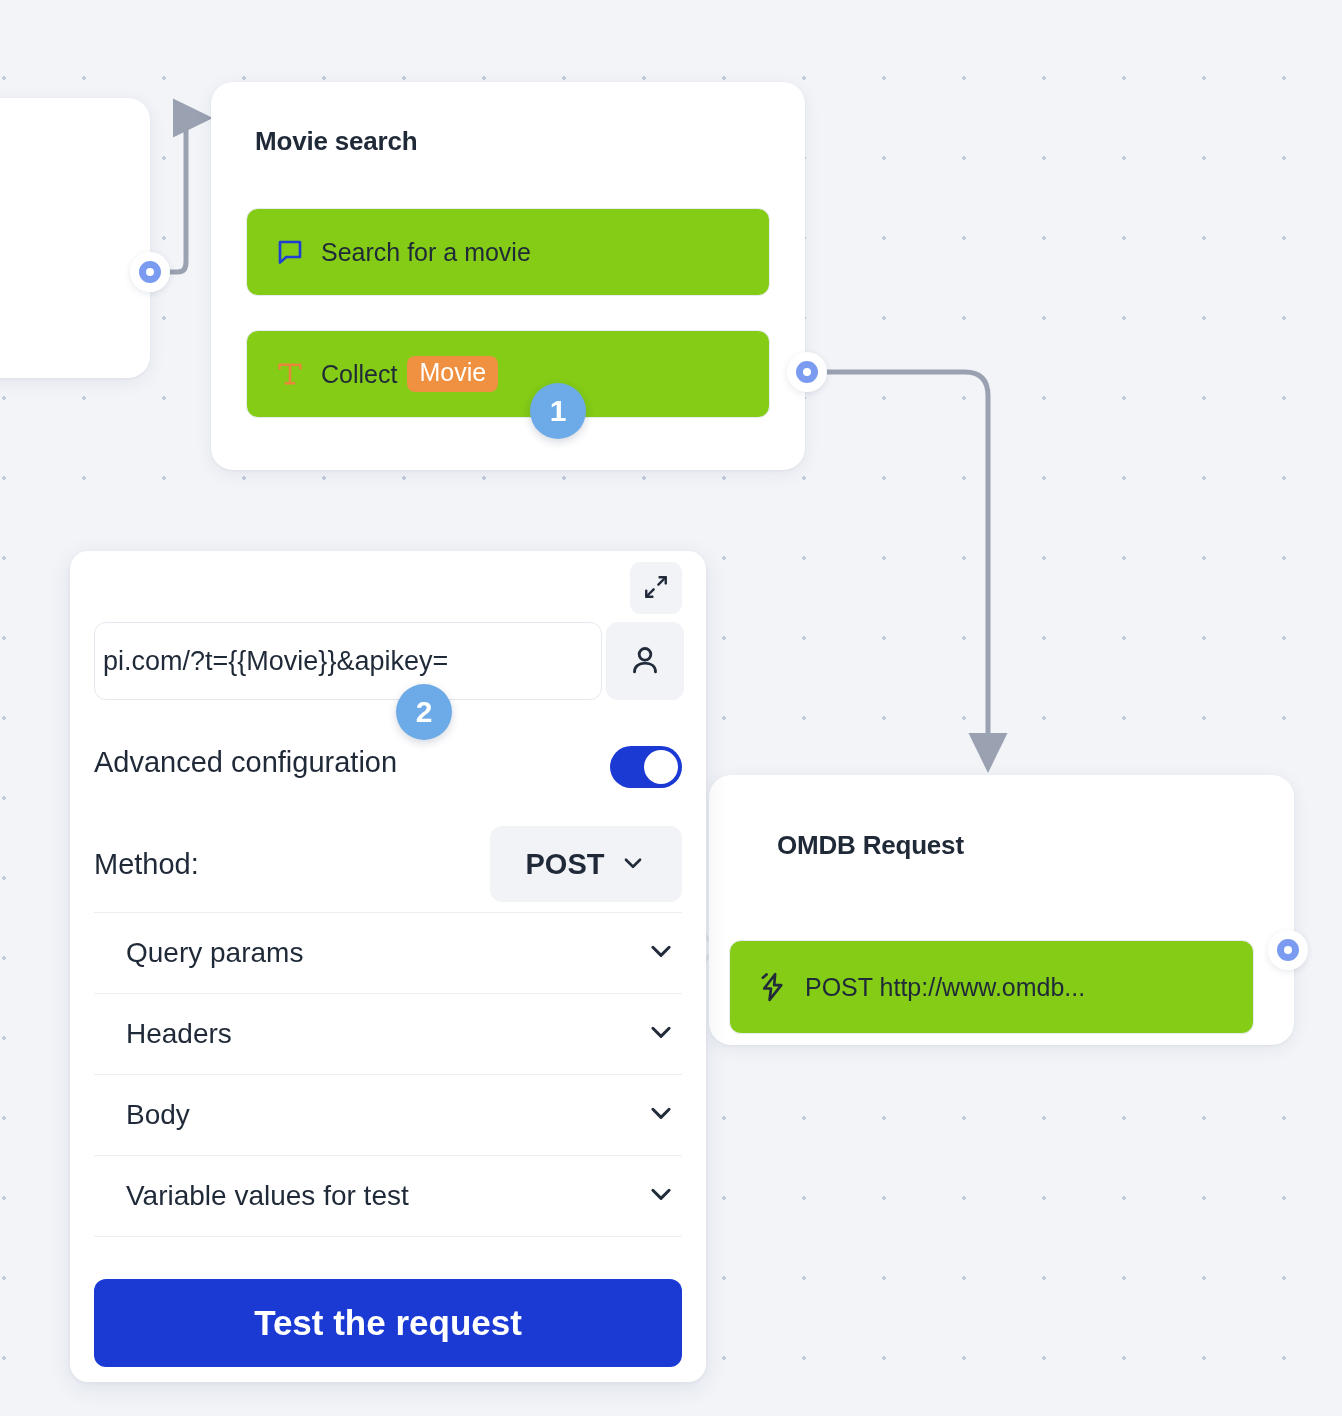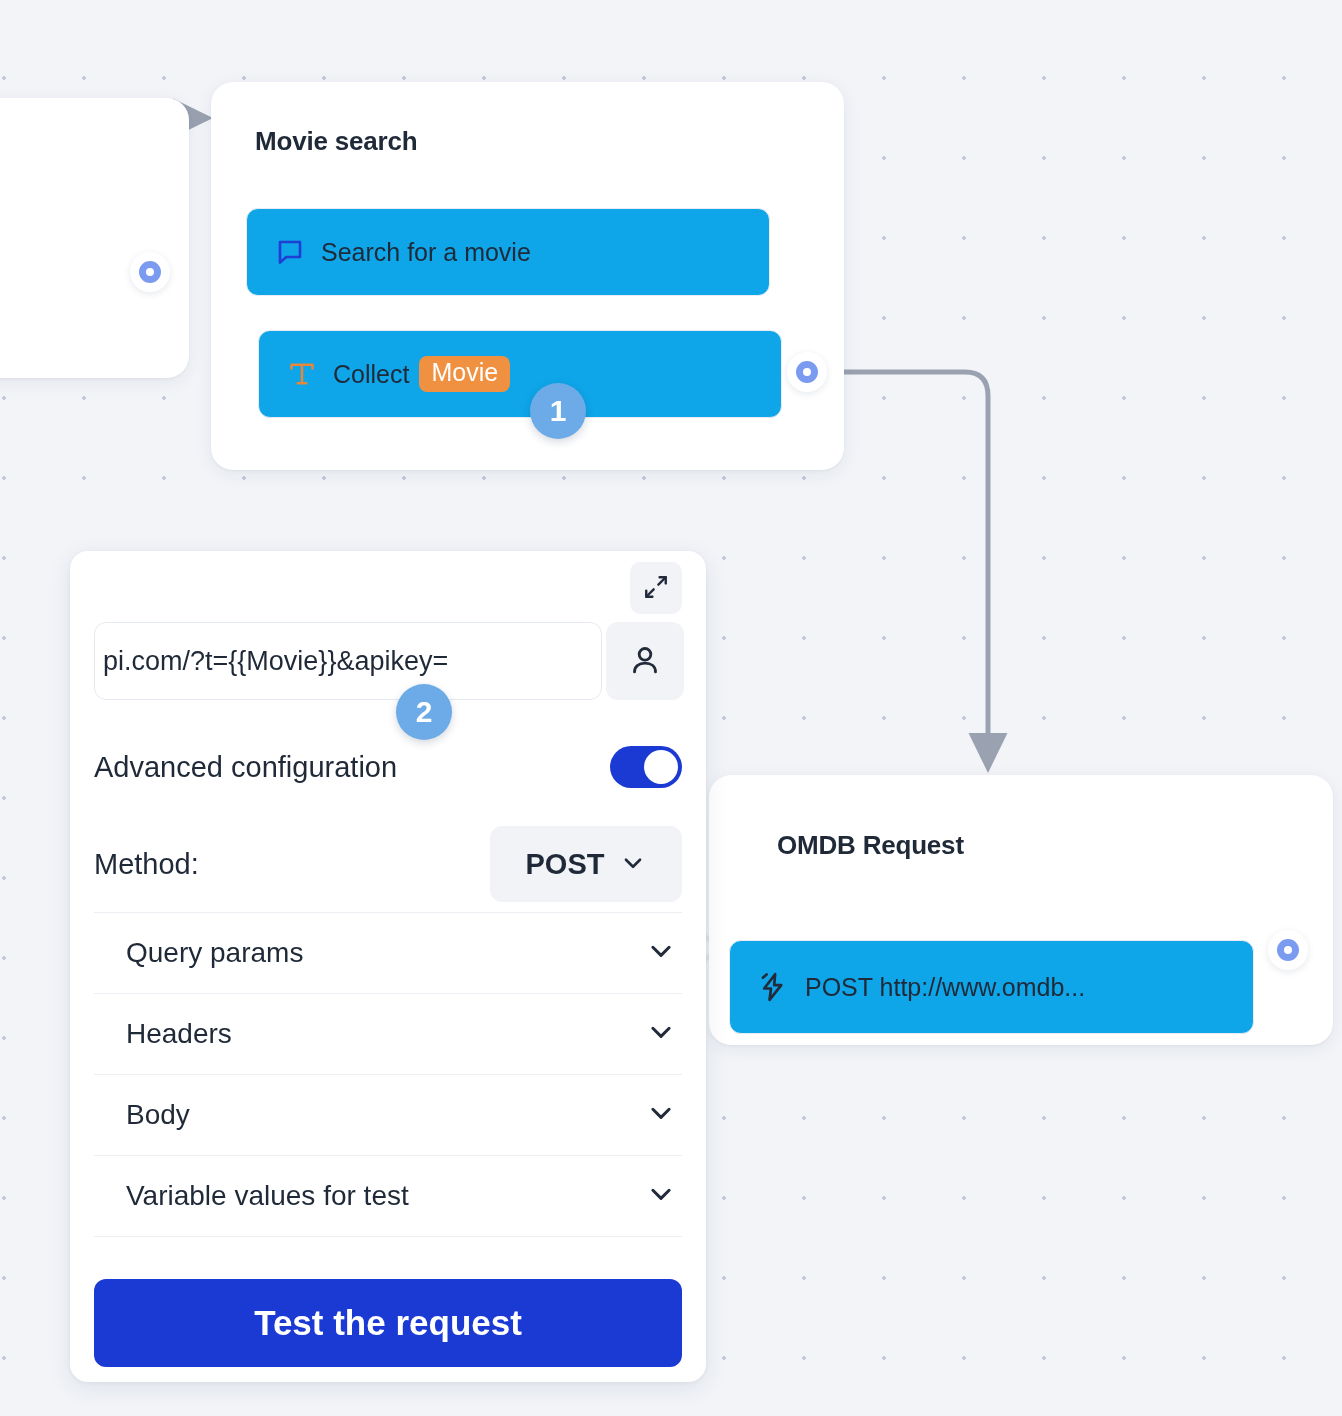--- a/index.html
+++ b/index.html
@@ -42,33 +42,32 @@
     inset: 0;
     pointer-events: none;
   }
 
   
   .node {
     position: absolute;
     background: #ffffff;
     border-radius: 22px;
     box-shadow: 0 4px 18px rgba(24, 39, 75, 0.07), 0 1px 3px rgba(24,39,75,0.05);
-    padding-left: 39px;
   }
   .node-title {
     font-size: 26px;
     font-weight: 700;
     color: #1f2937;
     letter-spacing: -0.2px;
   }
   .node-row {
     display: flex;
     align-items: center;
     gap: 16px;
-    background: #0ea5e9;
+    background: #84cc16;
     border: 1px solid #e8ecf2;
     border-radius: 12px;
     box-sizing: border-box;
   }
   .node-row-label {
     font-size: 25px;
     color: #1f2937;
     white-space: nowrap;
     display: flex;
     align-items: center;
@@ -84,21 +83,21 @@
   
   #node-movie-search {
     left: 211px;
     top: 82px;
     width: 594px;
     height: 388px;
   }
   #node-movie-search .node-title { position: absolute; left: 44px; top: 44px; }
   #node-movie-search .node-row { position: absolute; left: 35px; width: 524px; height: 88px; padding-left: 28px; }
   #row-search { top: 126px; }
-  #row-collect { top: 248px; margin-left: 12px; }
+  #row-collect { top: 248px; }
 
   .var-chip {
     background: #ef9140;
     color: #ffffff;
     border-radius: 8px;
     padding: 4px 12px 7px 12px;
     font-size: 25px;
     line-height: 1;
     display: inline-block;
   }
@@ -209,21 +208,21 @@
     background: #f1f3f7;
     border: none;
     display: flex; align-items: center; justify-content: center;
     cursor: pointer;
     padding: 0;
   }
   #advanced-row {
     position: absolute;
     left: 24px; top: 195px;
     width: 588px;
-    display: flex; align-items: center; justify-content: space-between;
+    display: flex; align-items: flex-start; justify-content: space-between;
   }
   #advanced-label {
     font-size: 29px;
     color: #1f2937;
   }
   .toggle {
     width: 72px; height: 42px;
     border-radius: 21px;
     background: #1b3ad4;
     position: relative;

